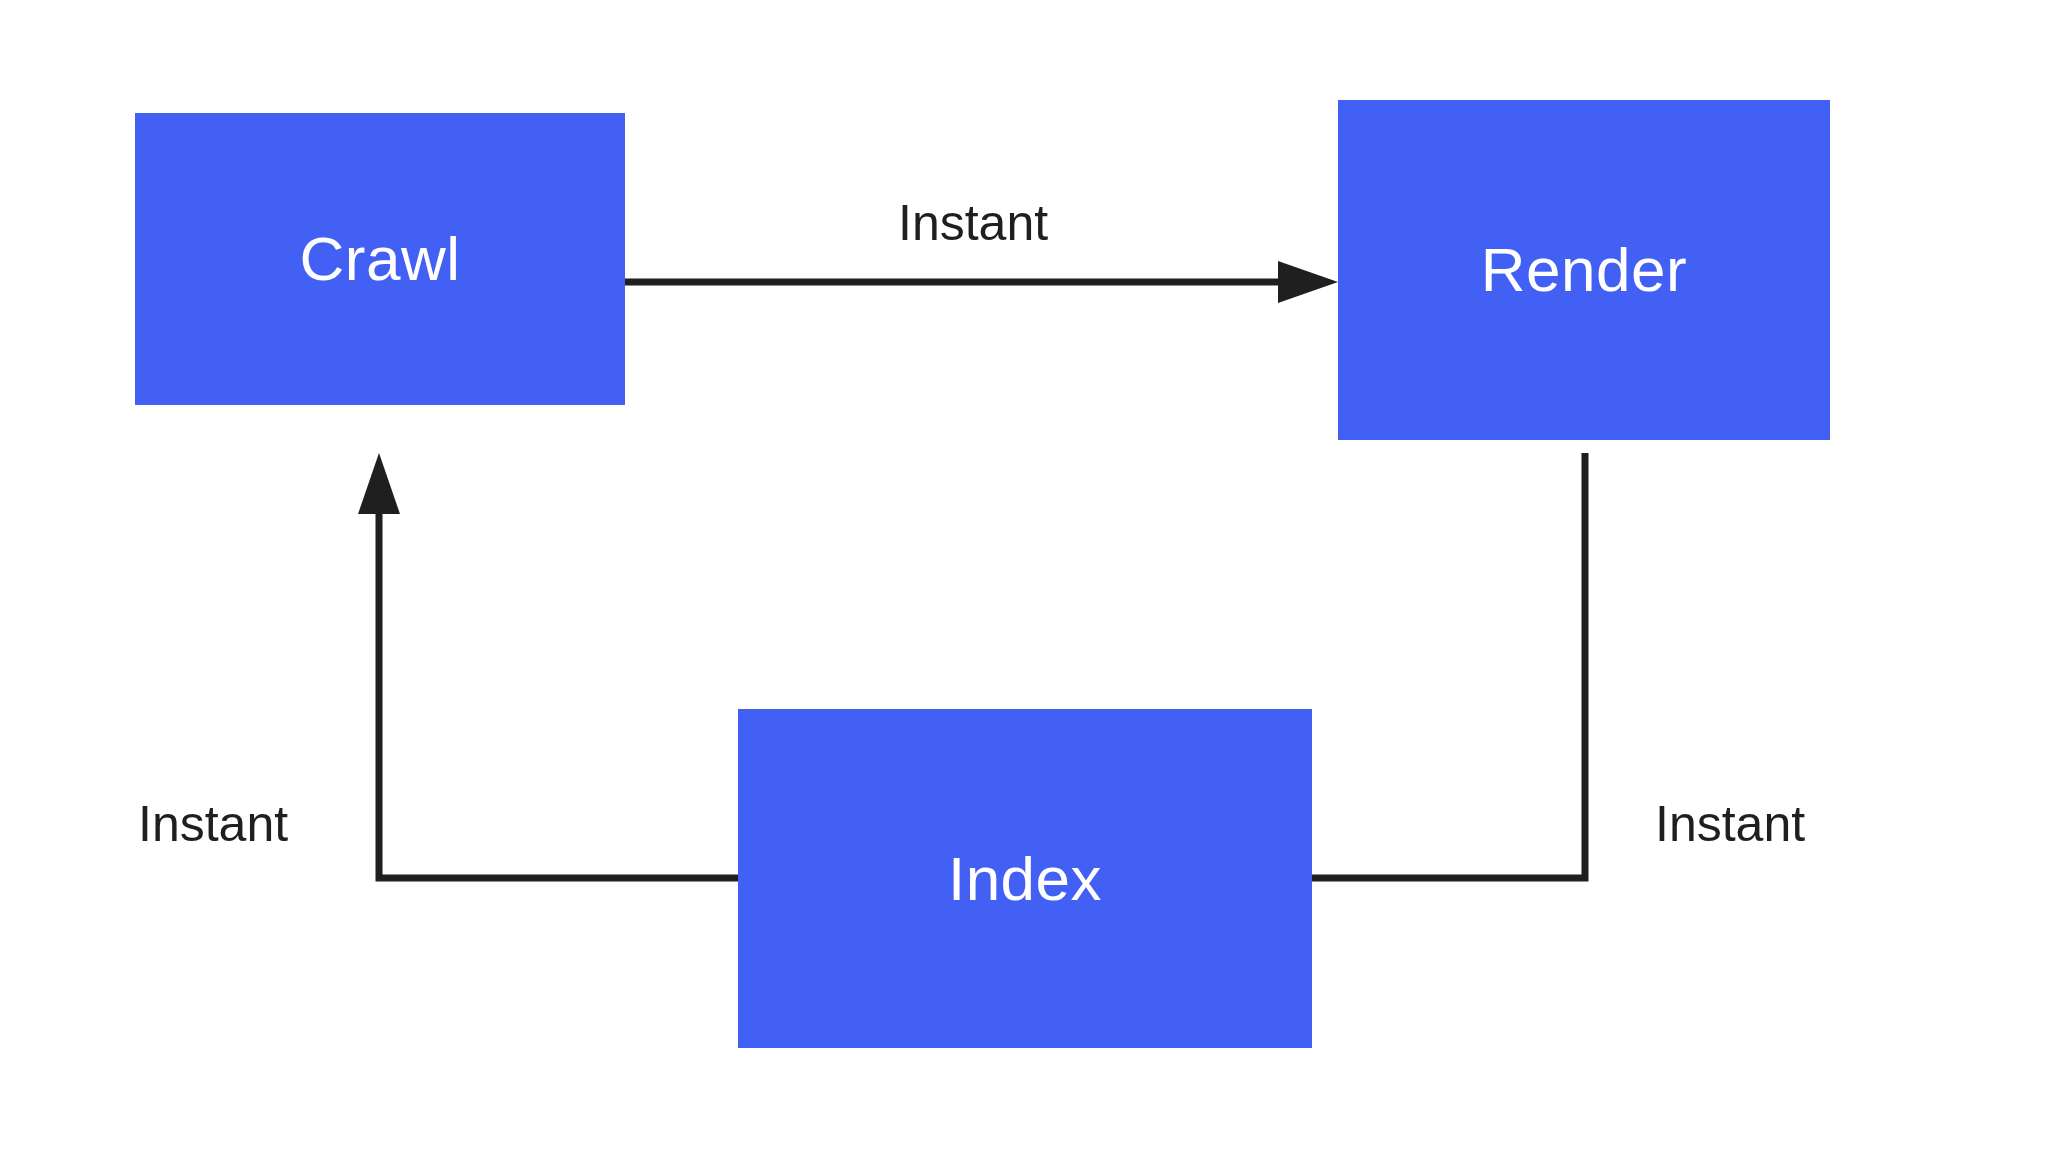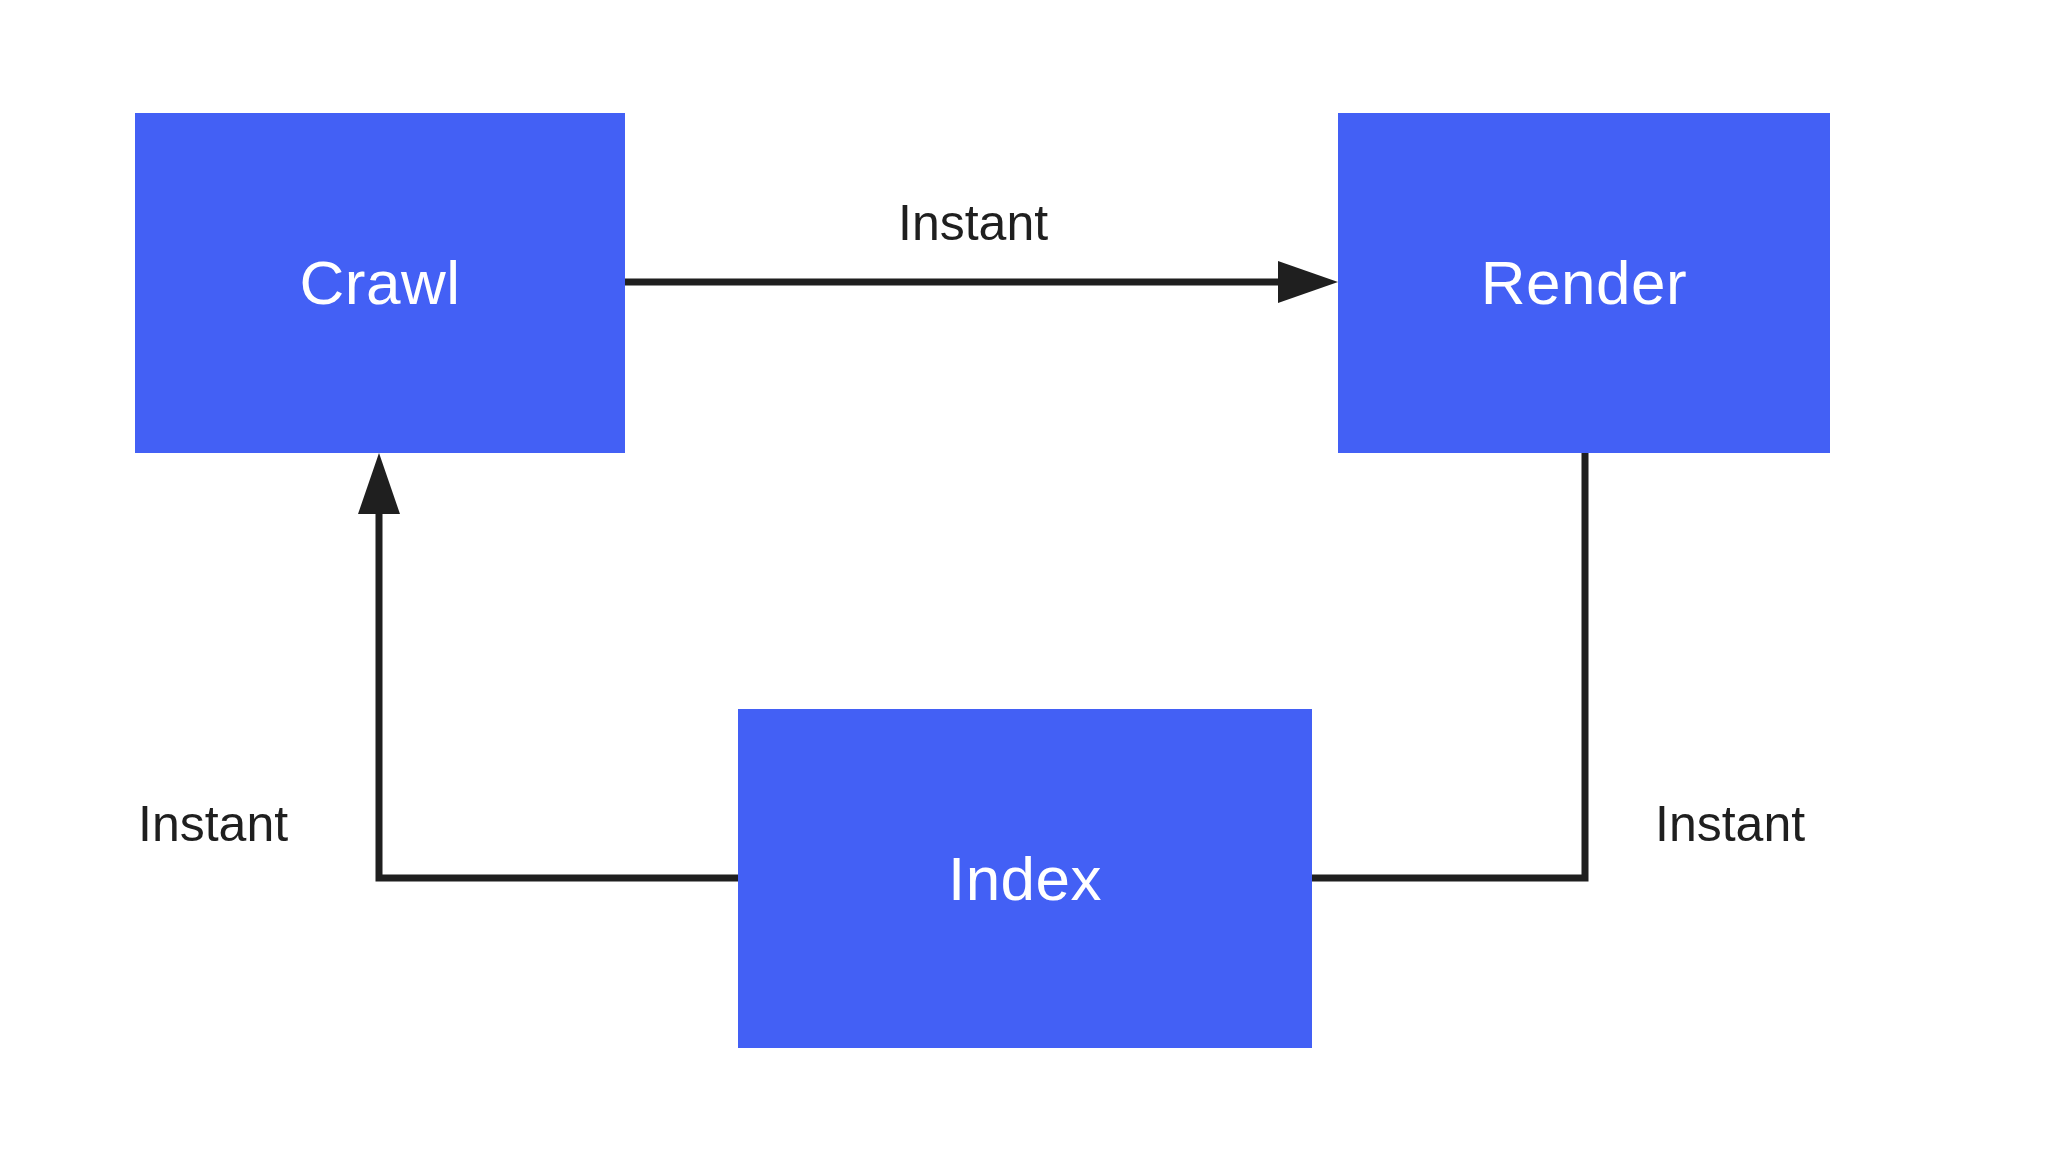--- a/index.html
+++ b/index.html
@@ -44,22 +44,22 @@
   .edge-label {
     position: absolute;
     color: #1F1F1F;
     font-family: "Liberation Sans", sans-serif;
     font-size: 50px;
     font-weight: 400;
     line-height: 1;
     white-space: nowrap;
     margin-top: 26px;
   }
-  #node-crawl  { left: 135px;  top: 113px;  width: 490px; height: 340px; }
-  #node-render { left: 1338px; top: 113px;  width: 492px; height: 340px; }
+  #node-crawl  { left: 135px;  top: 113px;  width: 490px; height: 292px; }
+  #node-render { left: 1338px; top: 100px;  width: 492px; height: 340px; }
   #node-index  { left: 738px;  top: 709px;  width: 574px; height: 339px; }
 
   #label-crawl-render { left: 898px;  top: 172px; }
   #label-index-crawl  { left: 138px;  top: 773px; }
   #label-render-index { left: 1655px; top: 773px; }
 </style>
 </head>
 <body>
 
 <div id="canvas">

